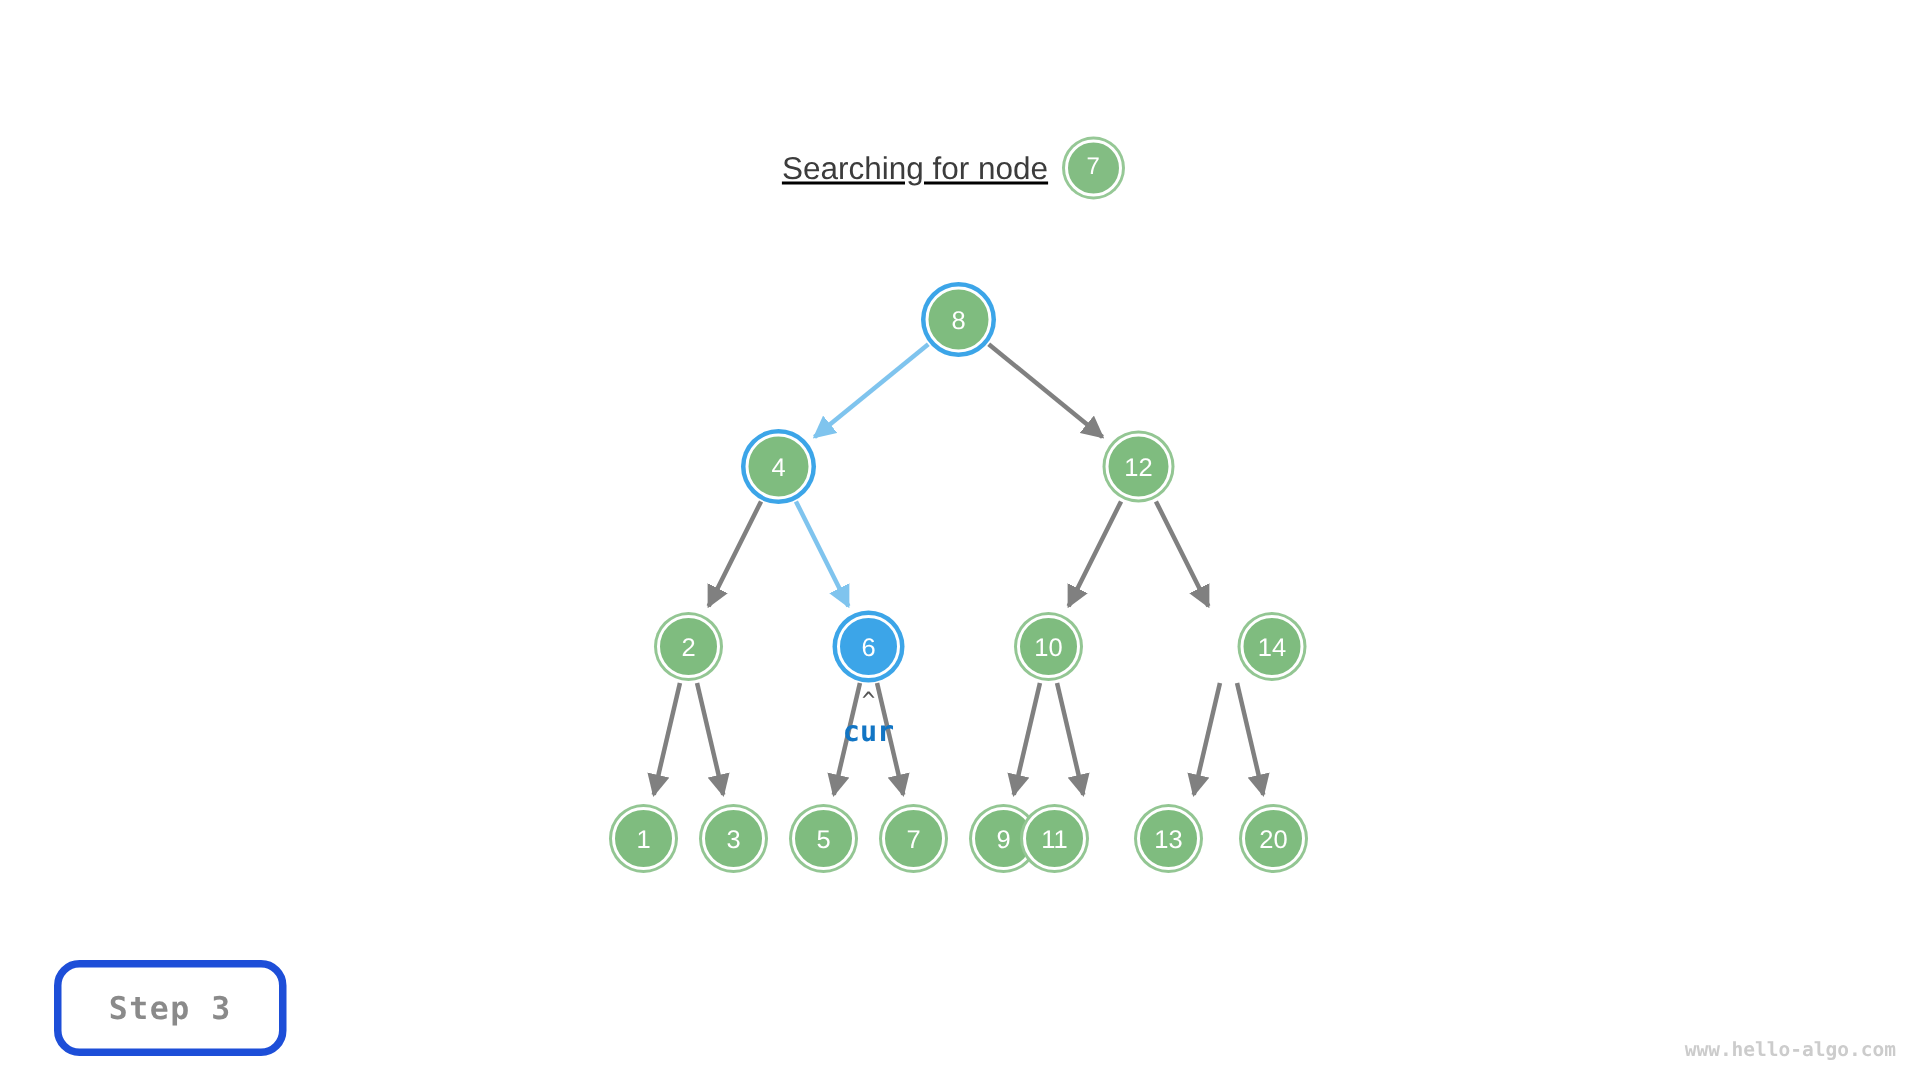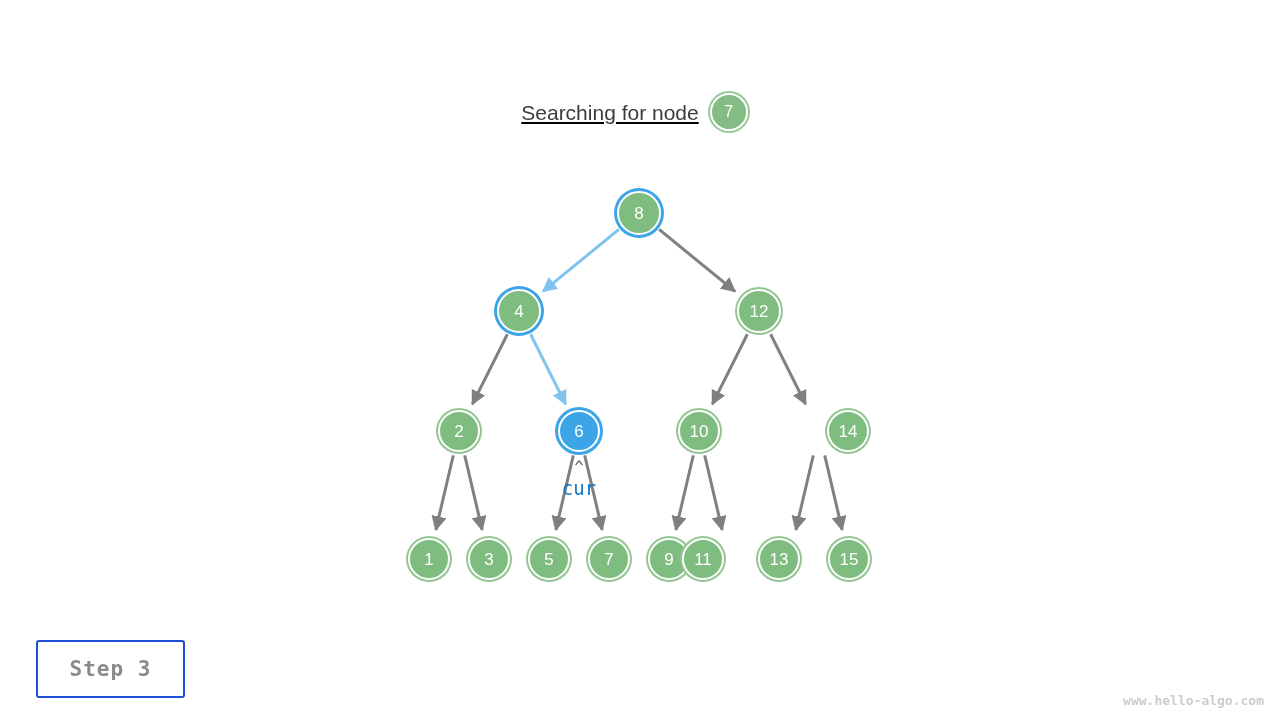--- a/index.html
+++ b/index.html
@@ -132,34 +132,34 @@
   #cur-caret {
     font-family: "DejaVu Sans Mono", monospace;
     font-size: 15px;
     color: #555555;
     line-height: 1;
     margin-bottom: 4px;
   }
   #cur-label {
     font-family: "DejaVu Sans Mono", monospace;
     font-size: 19px;
-    font-weight: normal;
+    font-weight: bold;
     color: #1275c4;
     line-height: 1;
   }
 
   
   #step-badge {
     position: absolute;
     left: 36px;
     top: 640px;
     width: 145px;
     height: 54px;
-    border: 2px solid #1d4ed8;
-    border-radius: 3px;
+    border: 5px solid #1d4ed8;
+    border-radius: 17px;
     background: #ffffff;
     display: flex;
     align-items: center;
     justify-content: center;
   }
   #step-badge-label {
     font-family: "DejaVu Sans Mono", monospace;
     font-size: 21px;
     font-weight: bold;
     color: #8a8a8a;
@@ -252,21 +252,21 @@
       <div class="tree-node state-default" style="left: 669px; top: 559px; width: 42px; height: 42px;">
         <span>9</span>
       </div>
       <div class="tree-node state-default" style="left: 703px; top: 559px; width: 42px; height: 42px;">
         <span>11</span>
       </div>
       <div class="tree-node state-default" style="left: 779px; top: 559px; width: 42px; height: 42px;">
         <span>13</span>
       </div>
       <div class="tree-node state-default" style="left: 849px; top: 559px; width: 42px; height: 42px;">
-        <span>15</span>
+        <span>20</span>
       </div>
     </div>
 </div>
 
 <div id="cur-pointer" style="left: 579px; top: 460px;">
   <span id="cur-caret">^</span>
   <span id="cur-label">cur</span>
 </div>
 
 <div id="step-badge">

